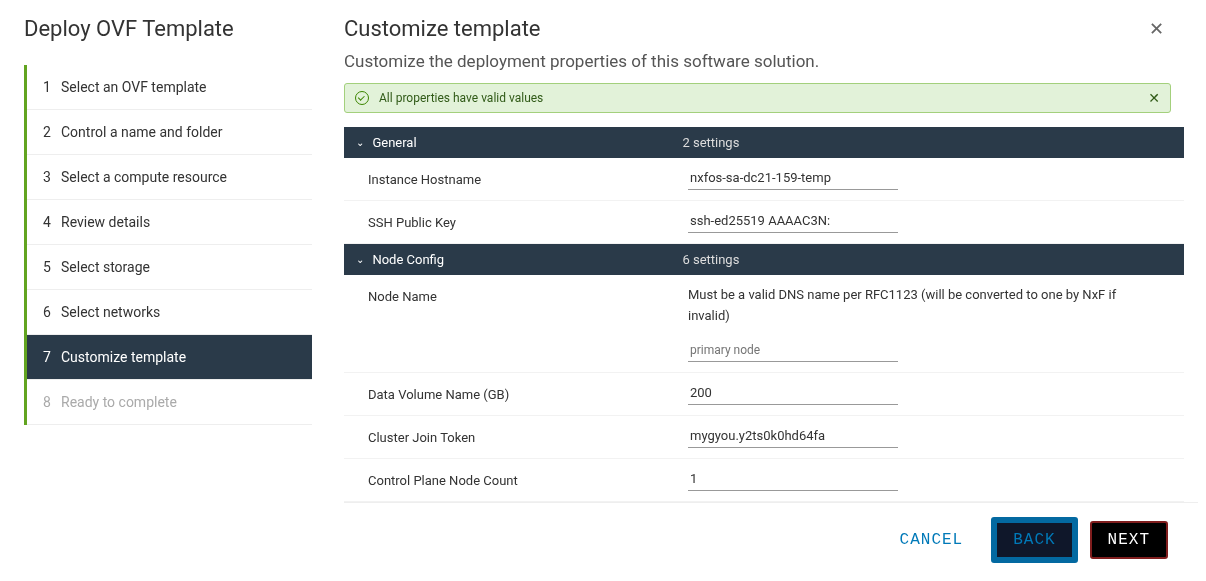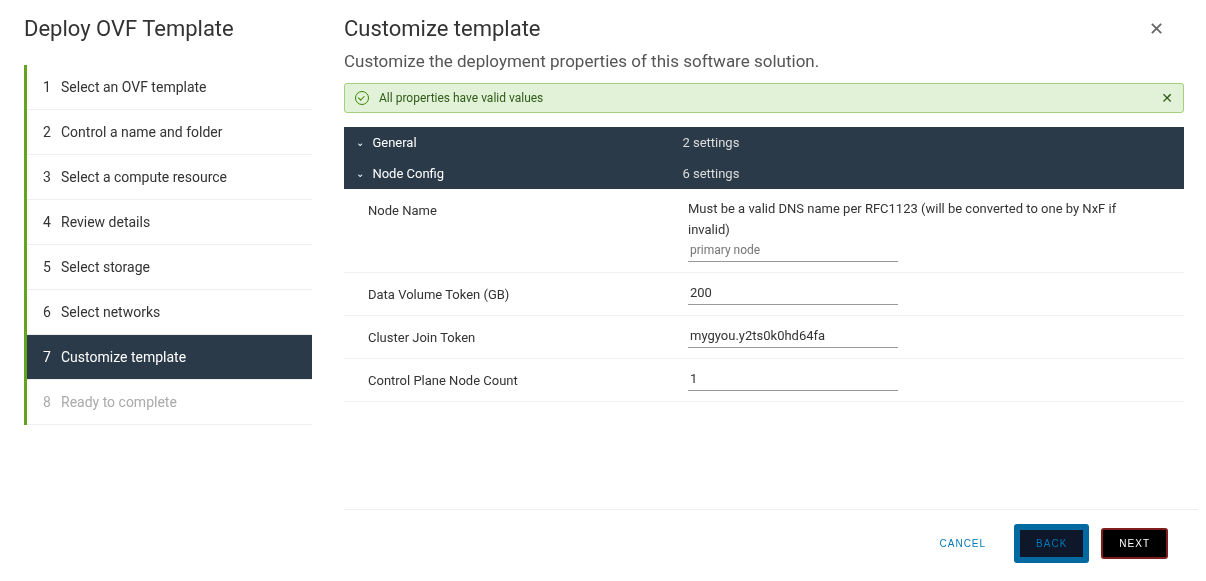--- a/index.html
+++ b/index.html
@@ -112,21 +112,21 @@
   display: flex;
   align-items: center;
   background: #e2f2d9;
   border: 1px solid #a3d07c;
   border-radius: 3px;
   padding: 6px 10px;
   margin-bottom: 14px;
   font-size: 12px;
   color: #305a17;
   position: relative;
-  margin-right: 10px;
+  margin-right: 23px;
 }
 .validation-banner .check-icon {
   width: 14px;
   height: 14px;
   border: 1.5px solid #3c8500;
   border-radius: 50%;
   display: inline-flex;
   align-items: center;
   justify-content: center;
   margin-right: 10px;
@@ -182,20 +182,21 @@
   flex-shrink: 0;
   color: #333;
   padding-top: 4px;
 }
 .property-value {
   flex: 1;
 }
 .property-desc {
   font-size: 13px;
   color: #333;
+  margin-bottom: 14px;
   line-height: 1.6;
 }
 .property-input {
   width: 210px;
   border: none;
   border-bottom: 1px solid #999;
   padding: 2px 2px 4px 2px;
   font-size: 13px;
   font-family: inherit;
   color: #333;
@@ -209,27 +210,28 @@
 .footer {
   display: flex;
   justify-content: flex-end;
   align-items: center;
   padding: 14px 30px 10px 0;
   gap: 12px;
   border-top: 1px solid #eee;
 }
 .btn {
   padding: 8px 16px;
-  font-size: 10px;
+  font-size: 16px;
   letter-spacing: 1px;
   border-radius: 3px;
   cursor: pointer;
   border: 1px solid transparent;
   text-transform: uppercase;
   background: none;
+  font-family: Liberation Mono, monospace;
 }
 .btn-link {
   color: #0079b8;
   border: none;
 }
 .btn-outline {
   color: #0079b8;
   border: 6px solid #0369a1;
   background: #0f172a;
 }
@@ -300,40 +302,52 @@
         </button>
       </div>
 
       <div class="settings-section">
         <div class="section-header">
           <span class="chevron">⌄</span>
           <span class="section-title">General</span>
           <span class="section-count">2 settings</span>
         </div>
 
-
+        <div class="property-row">
+          <div class="property-label">Instance Hostname</div>
+          <div class="property-value">
+            <input class="property-input" type="text" value="nxfos-sa-dc21-159-temp" style="">
+          </div>
+        </div>
+
+        <div class="property-row">
+          <div class="property-label">SSH Public Key</div>
+          <div class="property-value">
+            <input class="property-input" type="text" value="ssh-ed25519 AAAAC3N:" style="">
+          </div>
+        </div>
       </div>
 
       <div class="settings-section">
         <div class="section-header">
           <span class="chevron">⌄</span>
           <span class="section-title">Node Config</span>
           <span class="section-count">6 settings</span>
         </div>
 
         <div class="property-row">
           <div class="property-label">Node Name</div>
           <div class="property-value">
             <div class="property-desc">Must be a valid DNS name per RFC1123 (will be converted to one by NxF if invalid)</div>
             <input class="property-input placeholder-style" type="text" placeholder="primary node" style="">
           </div>
         </div>
 
         <div class="property-row">
-          <div class="property-label">Data Volume Token (GB)</div>
+          <div class="property-label">Data Volume Name (GB)</div>
           <div class="property-value">
             <input class="property-input" type="text" value="200" style="">
           </div>
         </div>
 
         <div class="property-row">
           <div class="property-label">Cluster Join Token</div>
           <div class="property-value">
             <input class="property-input" type="text" value="mygyou.y2ts0k0hd64fa" style="">
           </div>

